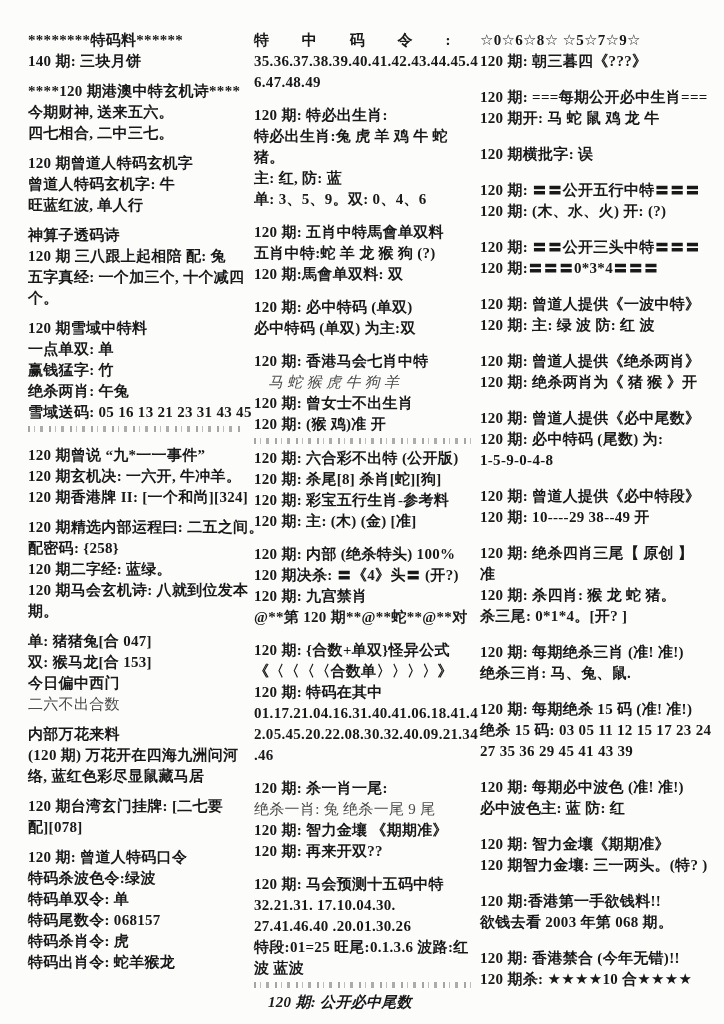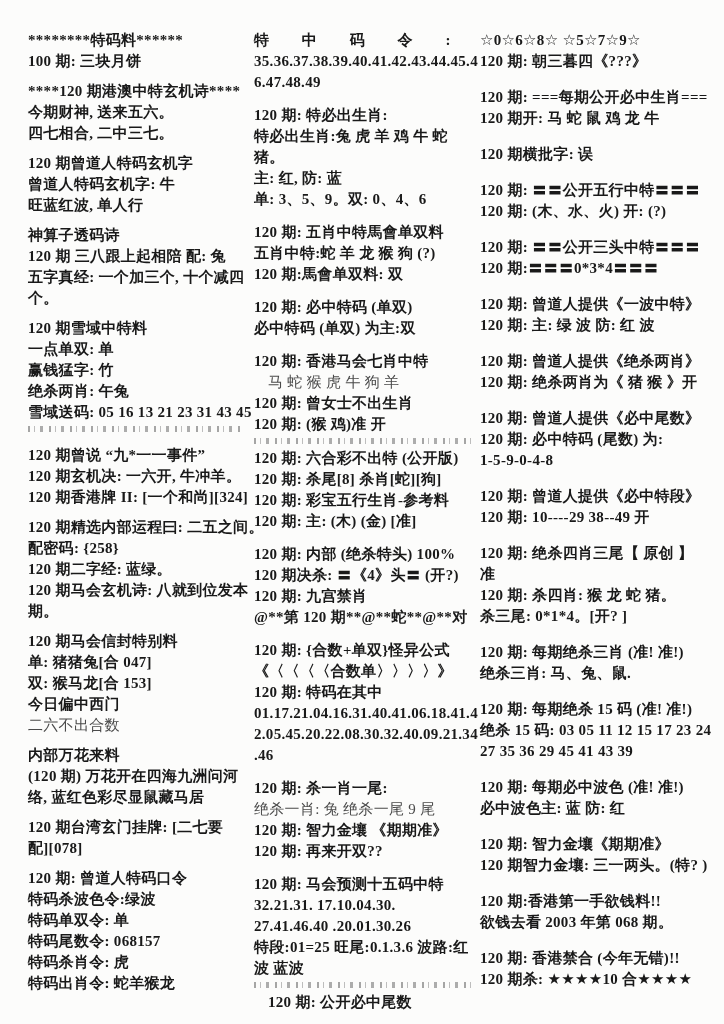--- a/index.html
+++ b/index.html
@@ -11,40 +11,40 @@
   }
   .col{position:absolute;top:30px;}
   .col-left{left:28px;width:222px;}
   .col-middle{left:254px;width:224px;}
   .col-right{left:480px;width:240px;}
   .line{
     font-size:15px;line-height:21px;height:21px;white-space:nowrap;
     font-weight:700;letter-spacing:.3px;
   }
   .line.m{font-weight:400;color:#4a4a4a;}
-  .line.indent{padding-left:14px;}
+  .line.indent{padding-left:14px;font-style:italic;}
   .line.spread{word-spacing:1.9em;}
   .gap{height:12px;}
   .col-left .gap{height:9px;}
   .col-right .gap{height:15px;}
   .noise{
     height:6px;margin:3px 0 4px;width:97%;opacity:.55;
     background-image:repeating-linear-gradient(90deg,
       #5e5e5e 0 2px,transparent 2px 6px,
       #8a8a8a 6px 7px,transparent 7px 12px,
       #6b6b6b 12px 15px,transparent 15px 21px);
   }
 </style>
 </head>
 <body>
 
 <div class="page" style="background: rgb(252, 252, 251); color: rgb(25, 25, 25);">
   <div class="col col-left">
       <div class="line b">********特码料******</div>
-      <div class="line b">100 期: 三块月饼</div>
+      <div class="line b">140 期: 三块月饼</div>
       <div class="gap"></div>
       <div class="line b">****120 期港澳中特玄机诗****</div>
       <div class="line b">今期财神, 送来五六。</div>
       <div class="line b">四七相合, 二中三七。</div>
       <div class="gap"></div>
       <div class="line b">120 期曾道人特码玄机字</div>
       <div class="line b">曾道人特码玄机字: 牛</div>
       <div class="line b">旺蓝红波, 单人行</div>
       <div class="gap"></div>
       <div class="line b">神算子透码诗</div>
@@ -62,21 +62,20 @@
       <div class="line b">120 期曾说 “九*一一事件”</div>
       <div class="line b">120 期玄机决: 一六开, 牛冲羊。</div>
       <div class="line b">120 期香港牌 II: [一个和尚][324]</div>
       <div class="gap"></div>
       <div class="line b">120 期精选内部运程曰: 二五之间。</div>
       <div class="line b">配密码: {258}</div>
       <div class="line b">120 期二字经: 蓝绿。</div>
       <div class="line b">120 期马会玄机诗: 八就到位发本</div>
       <div class="line b">期。</div>
       <div class="gap"></div>
-      <div class="line b">120 期马会信封特别料</div>
       <div class="line b">单: 猪猪兔[合 047]</div>
       <div class="line b">双: 猴马龙[合 153]</div>
       <div class="line b">今日偏中西门</div>
       <div class="line m">二六不出合数</div>
       <div class="gap"></div>
       <div class="line b">内部万花来料</div>
       <div class="line b">(120 期) 万花开在四海九洲问河</div>
       <div class="line b">络, 蓝红色彩尽显鼠藏马居</div>
       <div class="gap"></div>
       <div class="line b">120 期台湾玄门挂牌: [二七要</div>

